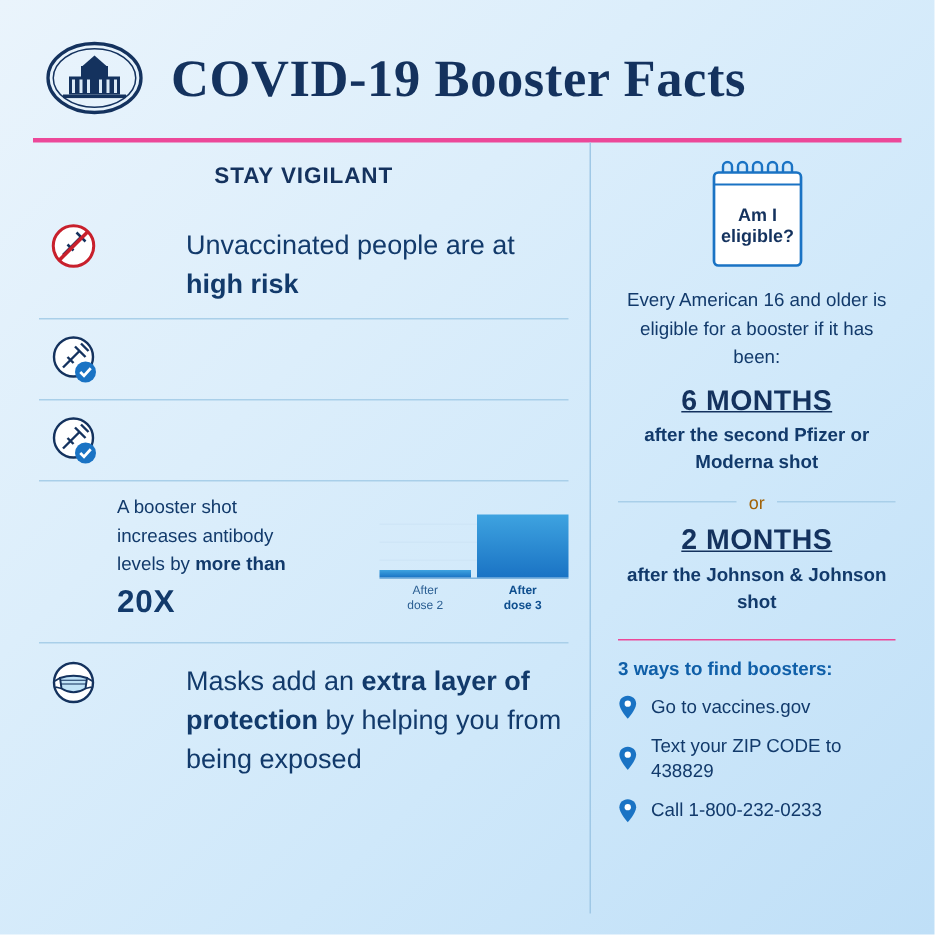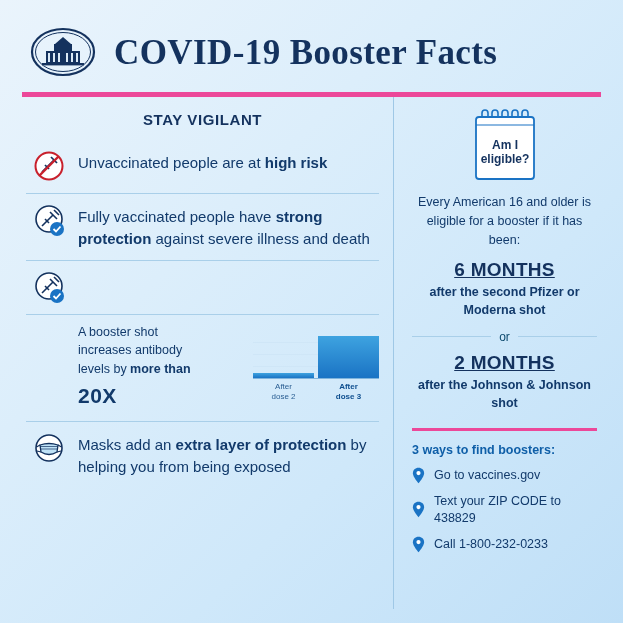--- a/index.html
+++ b/index.html
@@ -23,21 +23,21 @@
     display: flex;
     flex-direction: column;
   }
 
   
   .header {
     display: flex;
     align-items: center;
     gap: 18px;
     padding: 8px 6px 14px 8px;
-    border-bottom: 5px solid #ec4899;
+    border-bottom: 3px solid #ec4899;
   }
   .wh-seal {
     width: 66px;
     height: 52px;
     flex: 0 0 auto;
   }
   .title {
     font-family: "Liberation Serif", serif;
     font-weight: bold;
     color: #14325e;
@@ -88,24 +88,25 @@
     border-bottom: 1px solid #a9cfe9;
   }
   .fact:last-of-type { border-bottom: none; }
   .fact .ficon {
     flex: 0 0 auto;
     width: 34px;
     height: 34px;
     margin-left: 6px;
   }
   .fact .ftext {
-    font-size: 15px;
+    font-size: 18px;
     line-height: 1.45;
     color: #123a6b;
     padding-top: 3px;
+    margin-left: 46px;
   }
   .fact .ftext b { font-weight: bold; }
 
   
   .antibody {
     display: flex;
     align-items: center;
     gap: 12px;
     padding: 8px 0 10px 0;
     border-bottom: 1px solid #a9cfe9;
@@ -218,25 +219,25 @@
     gap: 8px;
     width: 100%;
     margin: 10px 0 8px 0;
   }
   .or-row .rule {
     flex: 1 1 auto;
     border-top: 1px solid #a9cfe9;
   }
   .or-row .or {
     font-size: 12px;
-    color: #0c4a6e;
+    color: #a16207;
   }
   .ways {
     width: 100%;
-    border-top: 3px solid #ec4899;
+    border-top: 1px solid #ec4899;
     margin-top: 16px;
     padding-top: 12px;
   }
   .ways h4 {
     margin: 0 0 10px 0;
     font-size: 12.5px;
     font-weight: bold;
     color: #0f5fa8;
   }
   .way {
@@ -303,23 +304,20 @@
           <circle cx="17" cy="16" r="13" fill="#fff" stroke="#14325e" stroke-width="1.6"></circle>
           <g stroke="#14325e" stroke-width="1.6" fill="none">
             <line x1="10" y1="23" x2="21" y2="12"></line>
             <line x1="18" y1="9" x2="25" y2="16"></line>
             <line x1="13" y1="16" x2="17" y2="20"></line>
             <line x1="22" y1="7" x2="27" y2="12"></line>
           </g>
           <circle cx="25" cy="26" r="7" fill="#1a73c4"></circle>
           <polyline points="21.5,26 24,28.5 28.5,23.5" fill="none" stroke="#fff" stroke-width="1.8"></polyline>
         </svg>
-        <div class="ftext">
-          <span>Fully vaccinated people have </span><b>strong protection</b><span> against severe illness and death</span>
-        </div>
       </div>
 
       <div class="fact">
         <svg class="ficon" viewBox="0 0 34 34">
           <circle cx="17" cy="16" r="13" fill="#fff" stroke="#14325e" stroke-width="1.6"></circle>
           <g stroke="#14325e" stroke-width="1.6" fill="none">
             <line x1="10" y1="23" x2="21" y2="12"></line>
             <line x1="18" y1="9" x2="25" y2="16"></line>
             <line x1="13" y1="16" x2="17" y2="20"></line>
             <line x1="22" y1="7" x2="27" y2="12"></line>

